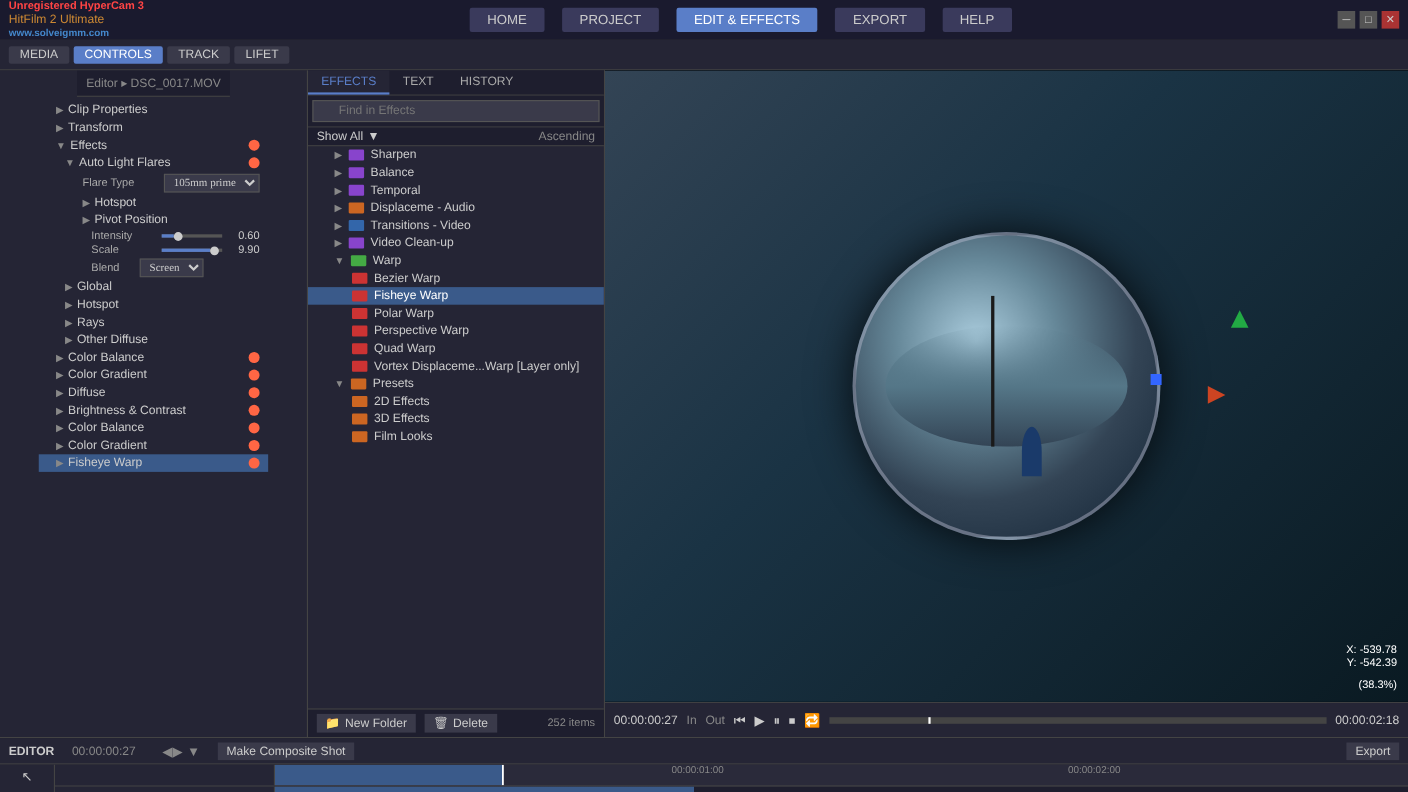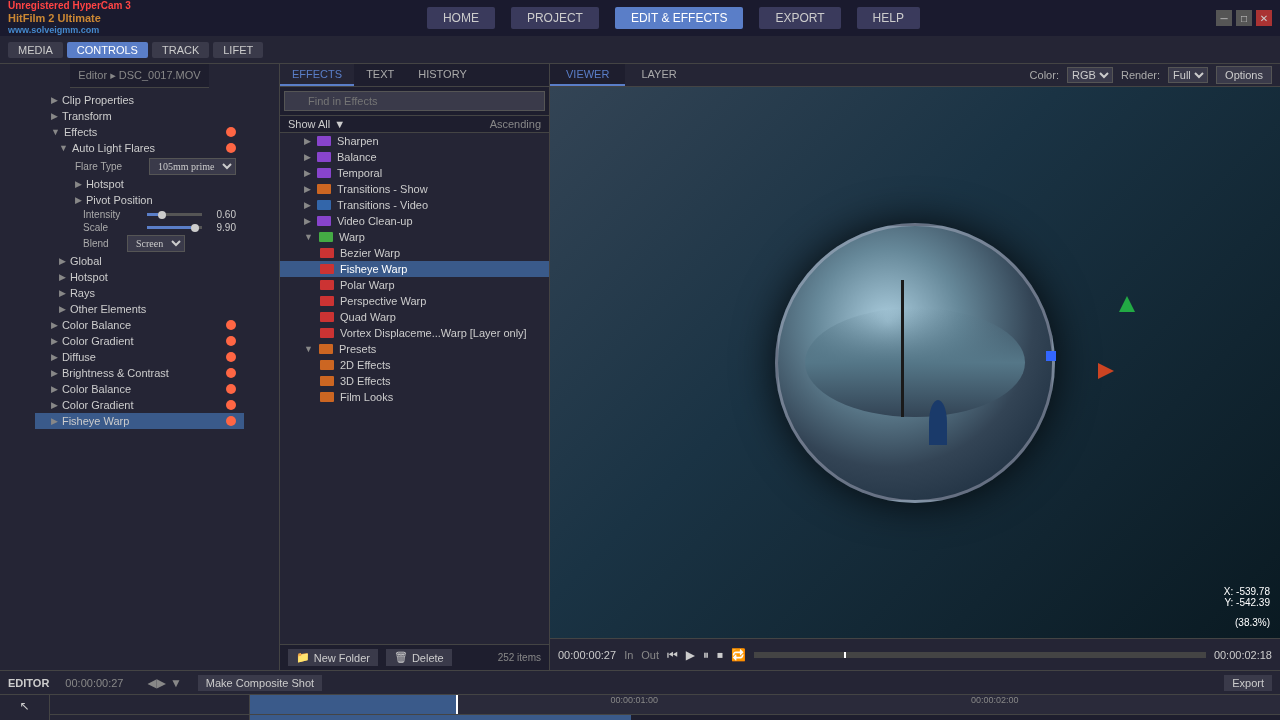--- a/index.html
+++ b/index.html
@@ -215,21 +215,21 @@
     ::-webkit-scrollbar-track { background: #1a1a2a; }
     ::-webkit-scrollbar-thumb { background: #555; border-radius: 3px; }
   </style>
 </head>
 <body>
 
 <div id="top-bar">
   <div id="logo-area">
     <div id="logo-text">
       <div style="color:#ff4444;font-size:10px;">Unregistered HyperCam 3</div>
-      <div style="color:#cc8833;font-size:11px;font-weight:bold;">HitFilm 2 Ultimate</div>
+      <div style="color:#cc8833;font-size:11px;font-weight:normal;">HitFilm 2 Ultimate</div>
       <div style="color:#4488cc;font-size:9px;">www.solveigmm.com</div>
     </div>
   </div>
   <div id="top-nav">
     <button class="top-nav-btn">HOME</button>
     <button class="top-nav-btn">PROJECT</button>
     <button class="top-nav-btn active">EDIT &amp; EFFECTS</button>
     <button class="top-nav-btn">EXPORT</button>
     <button class="top-nav-btn">HELP</button>
   </div>
@@ -329,21 +329,21 @@
         <span>Hotspot</span>
       </div>
 
       <div class="left-item" style="padding-left:24px;">
         <span class="triangle">▶</span>
         <span>Rays</span>
       </div>
 
       <div class="left-item" style="padding-left:24px;">
         <span class="triangle">▶</span>
-        <span>Other Elements</span>
+        <span>Other Diffuse</span>
       </div>
 
       <div class="left-item">
         <span class="triangle">▶</span>
         <span>Color Balance</span>
         <span class="dot"></span>
       </div>
 
       <div class="left-item">
         <span class="triangle">▶</span>
@@ -415,21 +415,21 @@
 
       <div class="eff-item eff-indent">
         <span class="tri">▶</span>
         <span class="eff-icon purple"></span>
         <span>Temporal</span>
       </div>
 
       <div class="eff-item eff-indent">
         <span class="tri">▶</span>
         <span class="eff-icon orange"></span>
-        <span>Transitions - Show</span>
+        <span>Displaceme - Audio</span>
       </div>
 
       <div class="eff-item eff-indent">
         <span class="tri">▶</span>
         <span class="eff-icon blue"></span>
         <span>Transitions - Video</span>
       </div>
 
       <div class="eff-item eff-indent">
         <span class="tri">▶</span>
@@ -492,35 +492,20 @@
       </button>
       <button class="footer-btn">
         <span>🗑</span>
         <span>Delete</span>
       </button>
       <span class="item-count">252 items</span>
     </div>
   </div>
 
   <div id="viewer-panel">
-    <div id="viewer-tabs">
-      <div class="view-tab active">VIEWER</div>
-      <div class="view-tab">LAYER</div>
-      <div id="viewer-options">
-        <span class="viewer-opt">Color:</span>
-        <select style="background:#3a3a4a;color:#ccc;border:1px solid #555;font-size:11px;">
-          <option>RGB</option>
-        </select>
-        <span class="viewer-opt">Render:</span>
-        <select style="background:#3a3a4a;color:#ccc;border:1px solid #555;font-size:11px;">
-          <option>Full</option>
-        </select>
-        <button style="background:#3a3a4a;color:#ccc;border:1px solid #555;font-size:11px;padding:2px 8px;cursor:pointer;">Options</button>
-      </div>
-    </div>
     <div id="video-frame">
       <div id="video-preview">
 
         <div style="position:absolute;top:0;left:0;right:0;bottom:0;
           background:linear-gradient(135deg,#334455 0%,#1a3344 40%,#0a1a22 100%);">
         </div>
         <div class="fisheye-overlay">
 
           <div style="position:absolute;bottom:30%;left:10%;width:80%;height:40%;
             background:linear-gradient(180deg,transparent,#557788,#334455);border-radius:50%;"></div>

